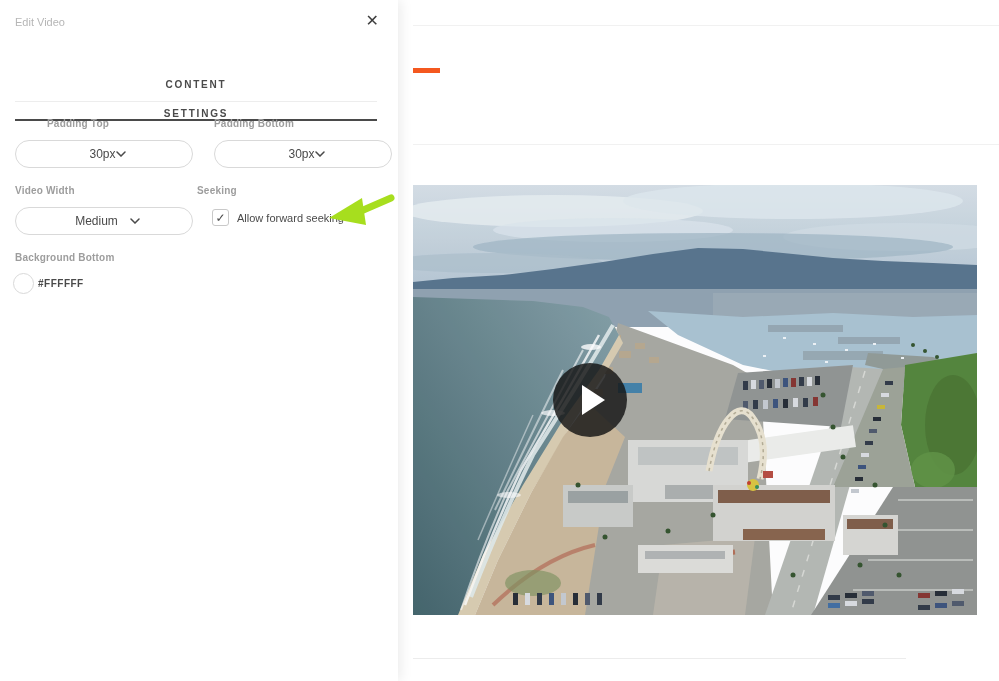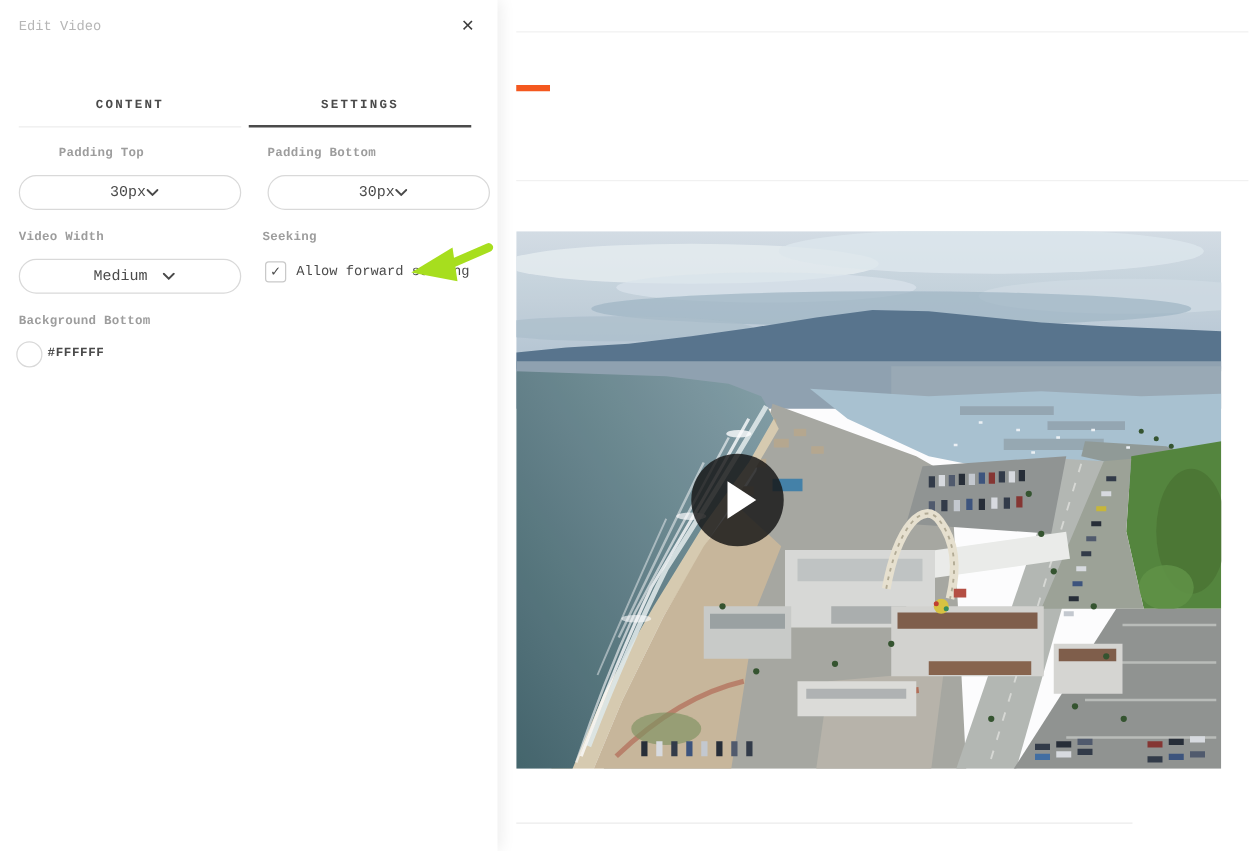--- a/index.html
+++ b/index.html
@@ -17,26 +17,26 @@
   .video-wrap svg{display:block;}
 
   .play-button{position:absolute;left:553px;top:363px;width:74px;height:74px;border-radius:50%;
                background:rgba(22,22,22,.83);cursor:pointer;}
   .play-icon{position:absolute;left:29px;top:22px;width:0;height:0;
              border-top:15px solid transparent;border-bottom:15px solid transparent;
              border-left:23px solid #ffffff;}
 
   
   .panel{position:absolute;left:0;top:0;width:398px;height:681px;background:#ffffff;
-         box-shadow:3px 0 12px rgba(0,0,0,.08);font-family:Liberation Mono, monospace;}
+         box-shadow:3px 0 12px rgba(0,0,0,.08);}
   .panel-title{position:absolute;left:15px;top:16px;font-size:11px;color:#b6b6b6;}
   .close-btn{position:absolute;right:19px;top:11px;font-size:16px;color:#3e3e3e;cursor:pointer;
              line-height:20px;}
 
-  .tabs{position:absolute;left:15px;right:21px;top:79px;display:flex;gap:6px;}
+  .tabs{position:absolute;left:15px;right:21px;top:79px;display:flex;gap:6px;flex-direction:column;}
   .tab{flex:1;text-align:center;font-size:10px;font-weight:bold;letter-spacing:1.8px;
        color:#4a4a4a;padding-bottom:11px;border-bottom:1px solid #ededed;cursor:pointer;}
   .tab.active{border-bottom:2px solid #4a4a4a;padding-bottom:0;}
 
   .field-label{position:absolute;font-size:10px;font-weight:bold;color:#9d9d9d;letter-spacing:.2px;}
   .dropdown{position:absolute;width:178px;height:28px;box-sizing:border-box;border:1px solid #d9d9d9;
             border-radius:15px;background:#fff;display:flex;align-items:center;
             justify-content:center;padding:0 13px 0 20px;cursor:pointer;}
   .dropdown .value{font-size:12px;color:#4a4a4a;}
 
@@ -289,21 +289,21 @@
       </svg>
     </div>
     <div class="dropdown" style="left:214px;top:140px;">
       <span class="value">30px</span>
       <svg width="10" height="6" viewBox="0 0 10 6">
         <path d="M1,1 L5,5 L9,1" stroke="#4a4a4a" stroke-width="1.5" fill="none" stroke-linecap="round"></path>
       </svg>
     </div>
 
     <div class="field-label" style="left:15px;top:185px;">Video Width</div>
-    <div class="field-label" style="left:210px;top:185px;">Seeking</div>
+    <div class="field-label" style="left:197px;top:185px;">Seeking</div>
 
     <div class="dropdown" style="left:15px;top:207px;gap:12px;">
       <span class="value">Medium</span>
       <svg width="10" height="6" viewBox="0 0 10 6">
         <path d="M1,1 L5,5 L9,1" stroke="#4a4a4a" stroke-width="1.5" fill="none" stroke-linecap="round"></path>
       </svg>
     </div>
 
     <div class="checkbox-row">
       <div class="checkbox">

